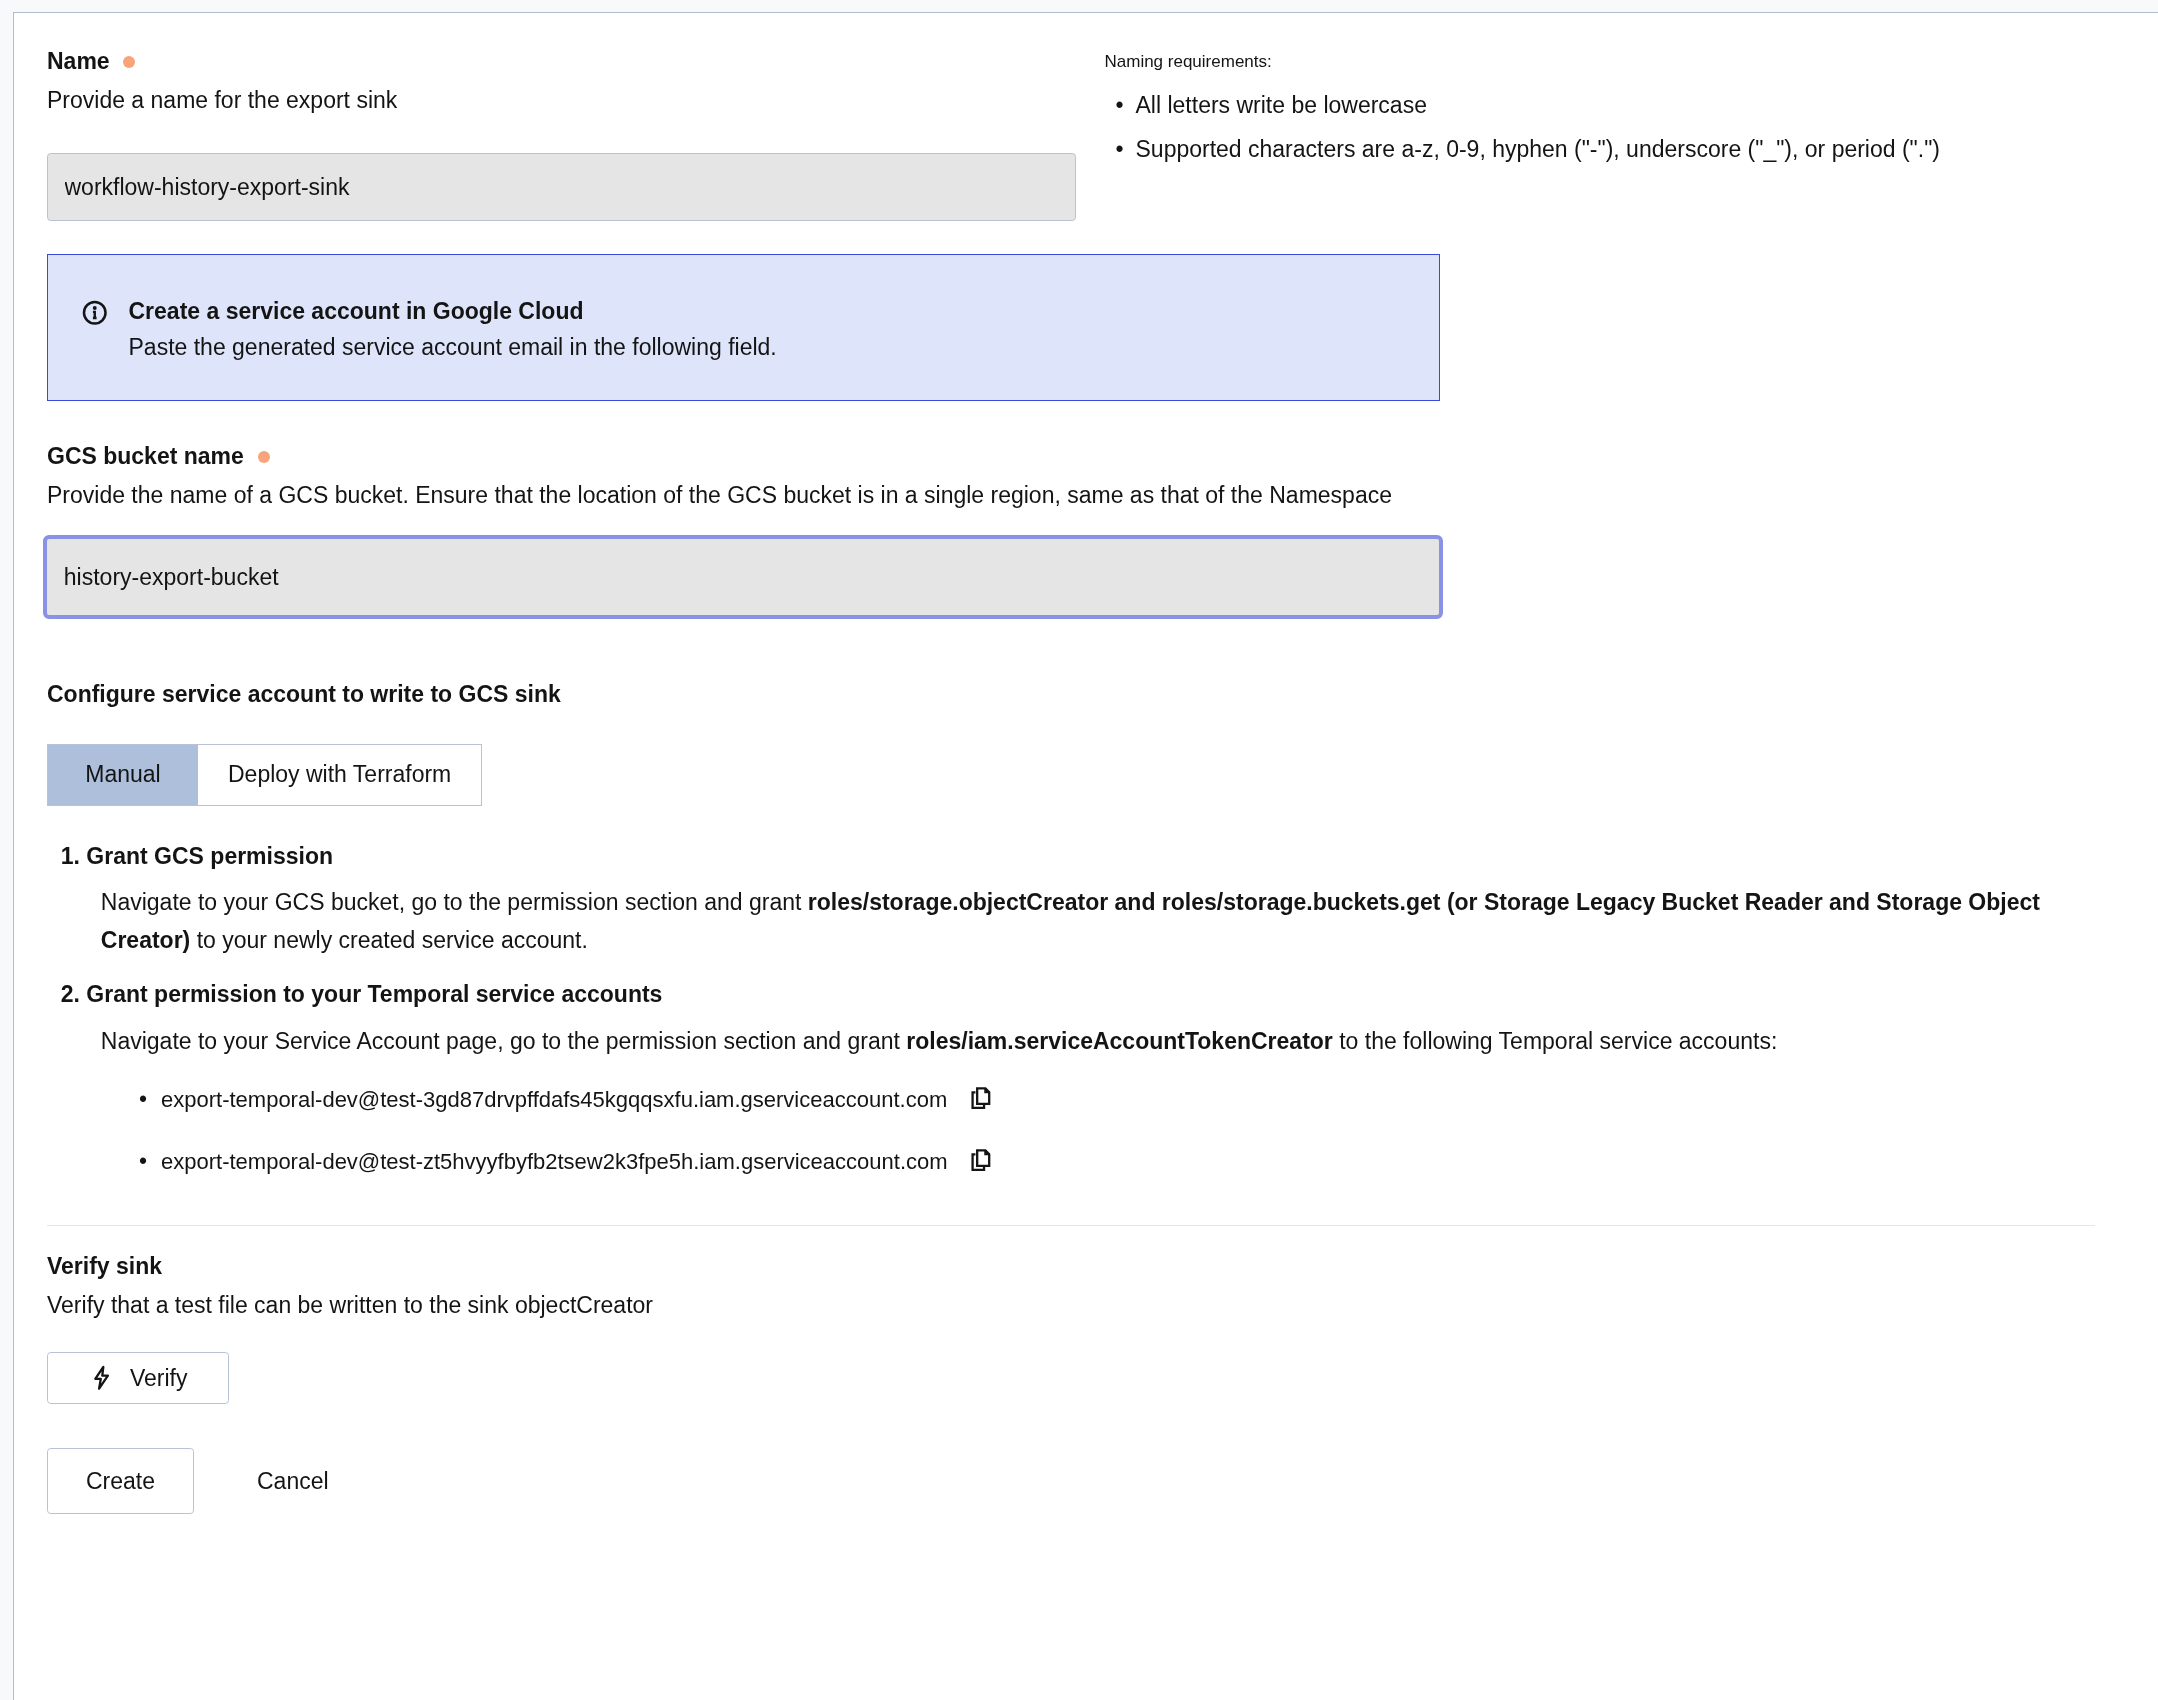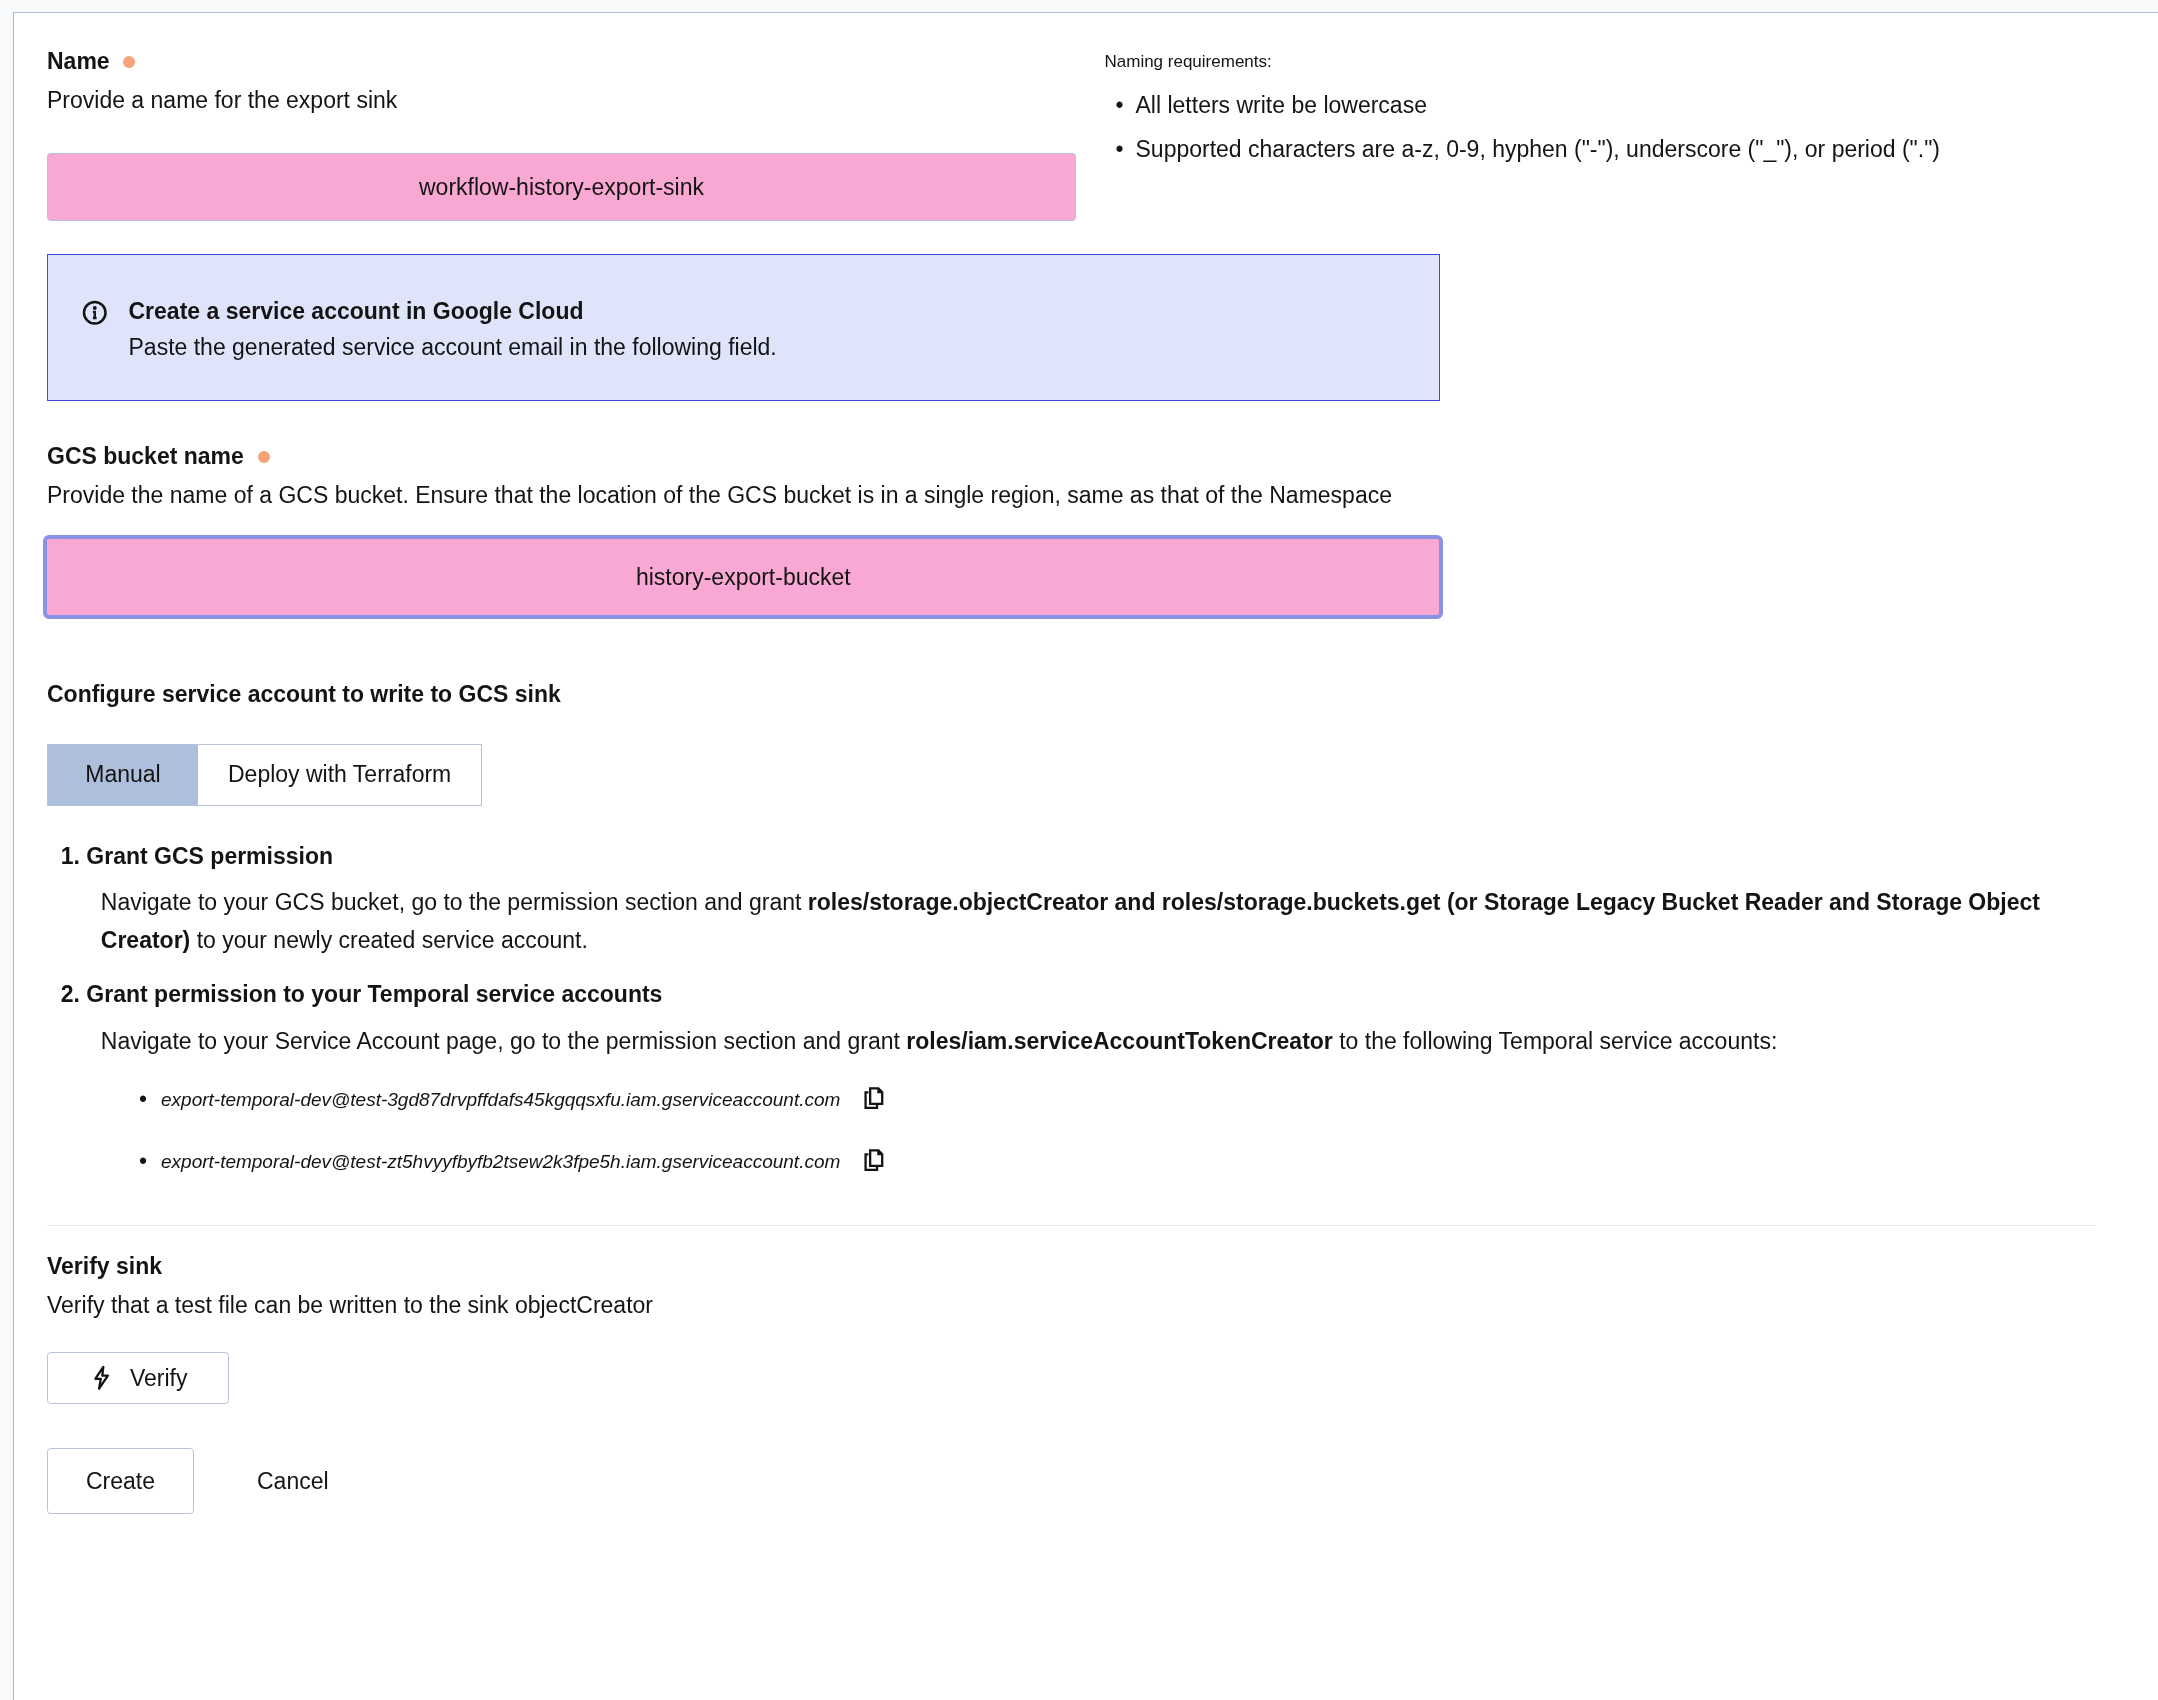--- a/index.html
+++ b/index.html
@@ -19,22 +19,22 @@
     border-left:1.8px solid #aebbd3;
   }
   .content { padding:35px 0 0 33px; width:2096px; }
 
   .field-label { font-size:23px; font-weight:700; display:flex; align-items:center; line-height:27.5px; }
   .req-dot { width:12px; height:12px; border-radius:50%; background:#f9a37a; margin-left:13.8px; display:inline-block; }
   .field-desc { font-size:23px; line-height:27.5px; margin-top:11px; }
 
   .text-input {
     display:block; height:68px; border:1.8px solid #b7c2d8; border-radius:3.7px;
-    background:#f9a8d4; font-family:"Liberation Sans",sans-serif; font-size:23px; color:#141414;
-    padding:0 16.5px; outline:none;text-align:center;
+    background:#e5e5e5; font-family:"Liberation Sans",sans-serif; font-size:23px; color:#141414;
+    padding:0 16.5px; outline:none;
   }
   .input-name { width:1029px; margin-top:39px; }
   .input-email { width:1393px; margin-top:35px; }
   .input-bucket {
     width:1400px; margin-top:26px; margin-left:-3.7px; height:84px;
     border:4.6px solid #8a92e6; border-radius:6px;
   }
 
   .top-row { display:flex; }
   .col-left { width:1029px; flex:none; }
@@ -68,21 +68,21 @@
   .step-1 { margin-top:37px; }
   .step-2 { margin-top:22px; }
   .step-title { font-size:23px; font-weight:700; line-height:27.5px; }
   .step-body { margin-left:40px; margin-top:13px; font-size:23px; line-height:38px; max-width:2002px; }
   .step-body b { font-weight:700; }
 
   .sa-list { margin-top:24px; margin-left:92px; }
   .sa-row { display:flex; align-items:center; margin-top:31px; }
   .sa-row:first-child { margin-top:0; }
   .sa-bullet { font-size:23px; width:22px; flex:none; }
-  .sa-email { font-size:19px; line-height:31px;font-style:italic; }
+  .sa-email { font-size:22px; line-height:31px; }
   .copy-btn { margin-left:20px; width:29px; height:29px; border:none; background:transparent; cursor:pointer; padding:0; display:flex; align-items:center; justify-content:center; }
 
   .divider { margin-top:48px; width:2048px; border-top:1.8px solid #e3e6ec; }
 
   .verify-title { margin-top:27.5px; font-size:23px; font-weight:700; line-height:27.5px; }
   .verify-desc { margin-top:11px; font-size:23px; line-height:27.5px; }
   .verify-btn {
     margin-top:33px; width:182px; height:52px;
     background:#fff; border:1.8px solid #b7c2d8; border-radius:3.7px;
     display:flex; align-items:center; justify-content:center; gap:13.8px;

